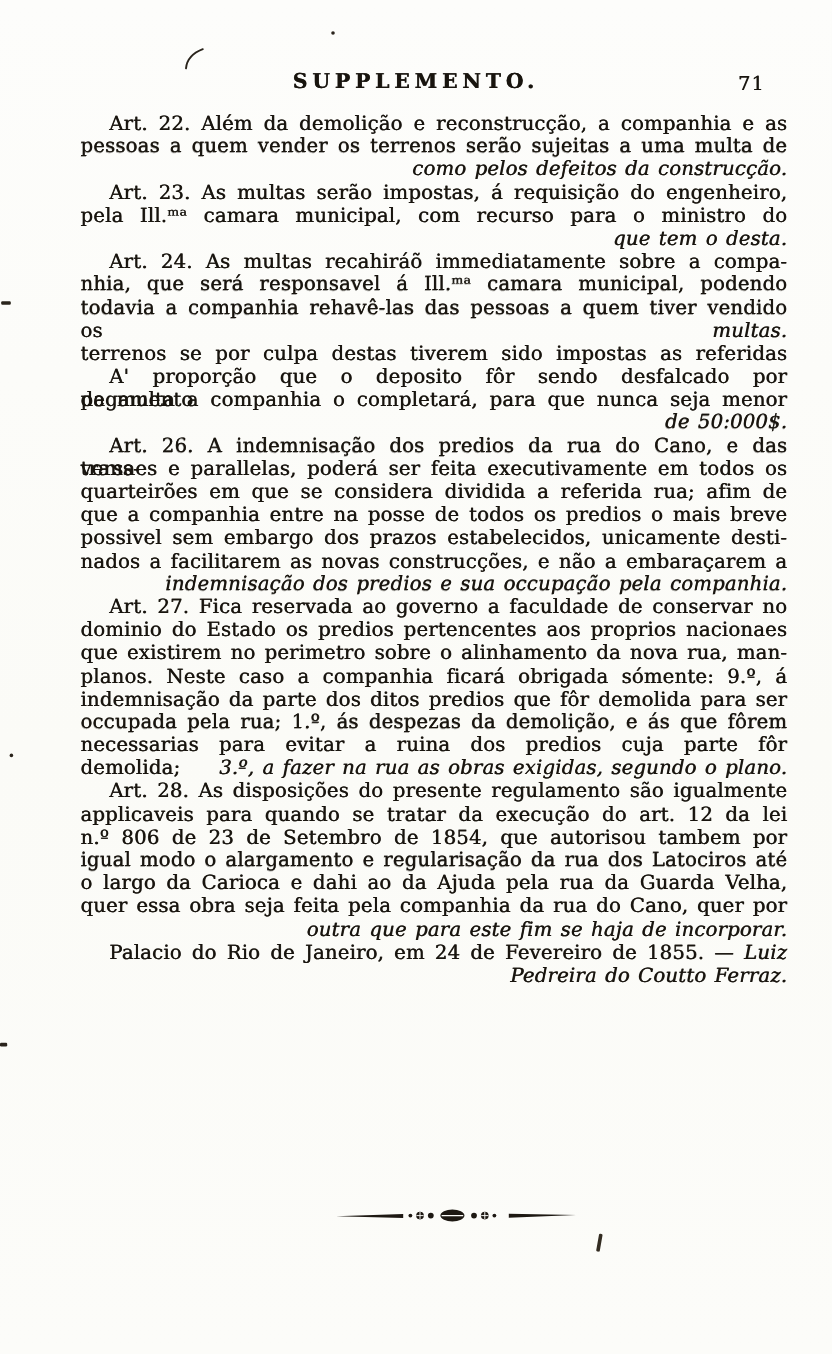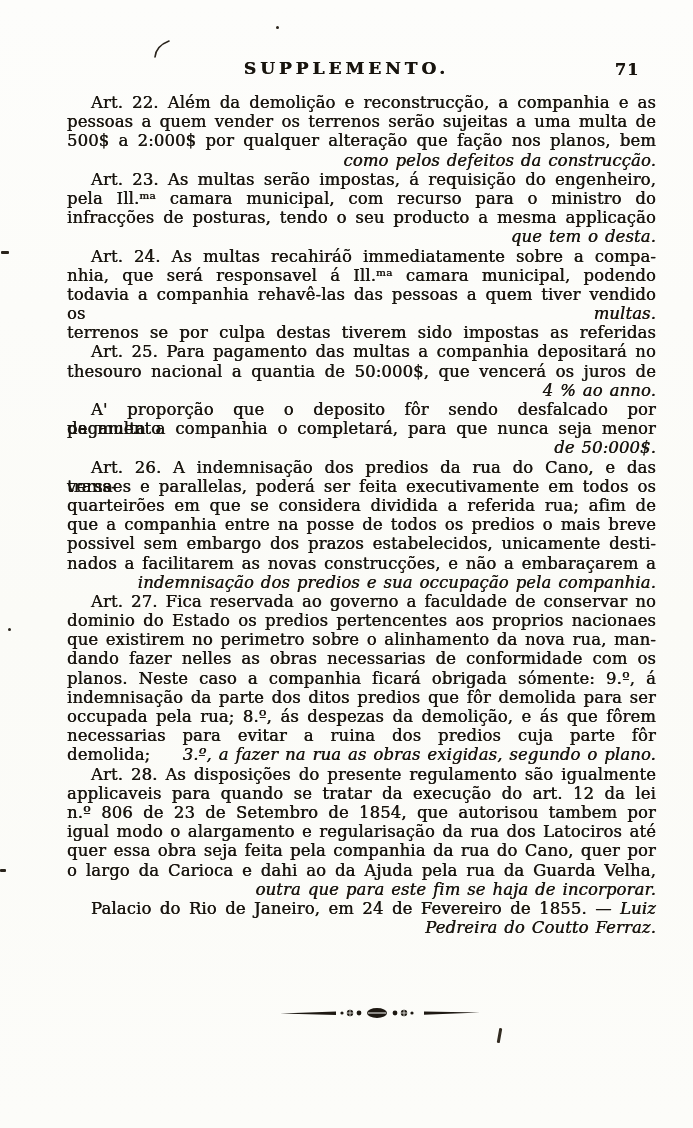--- a/index.html
+++ b/index.html
@@ -34,21 +34,21 @@
   }
   .head-title {
     font-weight: bold;
     font-size: 17px;
     letter-spacing: 4px;
   }
   .page-num {
     position: absolute;
     top: 2px;
     left: 615px;
-    font-weight: bold;
+    font-weight: normal;
     font-size: 16px;
     letter-spacing: 1px;
   }
   .text-block {
     position: absolute;
     top: 93px;
     left: 67px;
     width: 589px;
   }
   .para { margin: 0; padding: 0; }
@@ -93,73 +93,65 @@
 
   <div class="running-head ink">
     <span class="head-title">SUPPLEMENTO.</span>
     <span class="page-num">71</span>
   </div>
 
   <div class="text-block ink" id="body-block">
     <div class="para">
         <div class="line indent justify">Art. 22. Além da demolição e reconstrucção, a companhia e as</div>
         <div class="line justify">pessoas a quem vender os terrenos serão sujeitas a uma multa de</div>
-        <div class="line justify">500$ a 2:000$ por qualquer alteração que fação nos planos, bem</div>
         <div class="line last">como pelos defeitos da construcção.</div>
       </div>
       <div class="para">
         <div class="line indent justify">Art. 23. As multas serão impostas, á requisição do engenheiro,</div>
         <div class="line justify">pela Ill.ᵐᵃ camara municipal, com recurso para o ministro do</div>
-        <div class="line justify">infracções de posturas, tendo o seu producto a mesma applicação</div>
         <div class="line last">que tem o desta.</div>
       </div>
       <div class="para">
         <div class="line indent justify">Art. 24. As multas recahiráõ immediatamente sobre a compa-</div>
         <div class="line justify">nhia, que será responsavel á Ill.ᵐᵃ camara municipal, podendo</div>
         <div class="line justify">todavia a companhia rehavê-las das pessoas a quem tiver vendido os</div>
         <div class="line last">multas.</div>
         <div class="line justify">terrenos se por culpa destas tiverem sido impostas as referidas</div>
-      </div>
-      <div class="para">
-        <div class="line indent justify">Art. 25. Para pagamento das multas a companhia depositará no</div>
-        <div class="line justify">thesouro nacional a quantia de 50:000$, que vencerá os juros de</div>
-        <div class="line last">4 % ao anno.</div>
       </div>
       <div class="para">
         <div class="line indent justify">A' proporção que o deposito fôr sendo desfalcado por pagamento</div>
         <div class="line justify">de multa a companhia o completará, para que nunca seja menor</div>
         <div class="line last">de 50:000$.</div>
       </div>
       <div class="para">
         <div class="line indent justify">Art. 26. A indemnisação dos predios da rua do Cano, e das trans-</div>
         <div class="line justify">versaes e parallelas, poderá ser feita executivamente em todos os</div>
         <div class="line justify">quarteirões em que se considera dividida a referida rua; afim de</div>
         <div class="line justify">que a companhia entre na posse de todos os predios o mais breve</div>
         <div class="line justify">possivel sem embargo dos prazos estabelecidos, unicamente desti-</div>
         <div class="line justify">nados a facilitarem as novas construcções, e não a embaraçarem a</div>
         <div class="line last">indemnisação dos predios e sua occupação pela companhia.</div>
       </div>
       <div class="para">
         <div class="line indent justify">Art. 27. Fica reservada ao governo a faculdade de conservar no</div>
         <div class="line justify">dominio do Estado os predios pertencentes aos proprios nacionaes</div>
         <div class="line justify">que existirem no perimetro sobre o alinhamento da nova rua, man-</div>
-        <div class="line justify">dando fazer nelles as obras necessarias de conformidade com os</div>
         <div class="line justify">planos. Neste caso a companhia ficará obrigada sómente: 9.º, á</div>
         <div class="line justify">indemnisação da parte dos ditos predios que fôr demolida para ser</div>
-        <div class="line justify">occupada pela rua; 8.º, ás despezas da demolição, e ás que fôrem</div>
+        <div class="line justify">occupada pela rua; 1.º, ás despezas da demolição, e ás que fôrem</div>
         <div class="line justify">necessarias para evitar a ruina dos predios cuja parte fôr demolida;</div>
         <div class="line last">3.º, a fazer na rua as obras exigidas, segundo o plano.</div>
       </div>
       <div class="para">
         <div class="line indent justify">Art. 28. As disposições do presente regulamento são igualmente</div>
         <div class="line justify">applicaveis para quando se tratar da execução do art. 12 da lei</div>
         <div class="line justify">n.º 806 de 23 de Setembro de 1854, que autorisou tambem por</div>
         <div class="line justify">igual modo o alargamento e regularisação da rua dos Latociros até</div>
+        <div class="line justify">o largo da Carioca e dahi ao da Ajuda pela rua da Guarda Velha,</div>
         <div class="line justify">quer essa obra seja feita pela companhia da rua do Cano, quer por</div>
-        <div class="line justify">o largo da Carioca e dahi ao da Ajuda pela rua da Guarda Velha,</div>
         <div class="line last">outra que para este fim se haja de incorporar.</div>
       </div>
       <div class="para" id="signature-para">
       <div class="line justify indent">
         <span>Palacio do Rio de Janeiro, em 24 de Fevereiro de 1855. — </span><span class="italic">Luiz</span>
       </div>
       <div class="line last italic">
         <span>Pedreira do Coutto Ferraz.</span>
       </div>
     </div>

